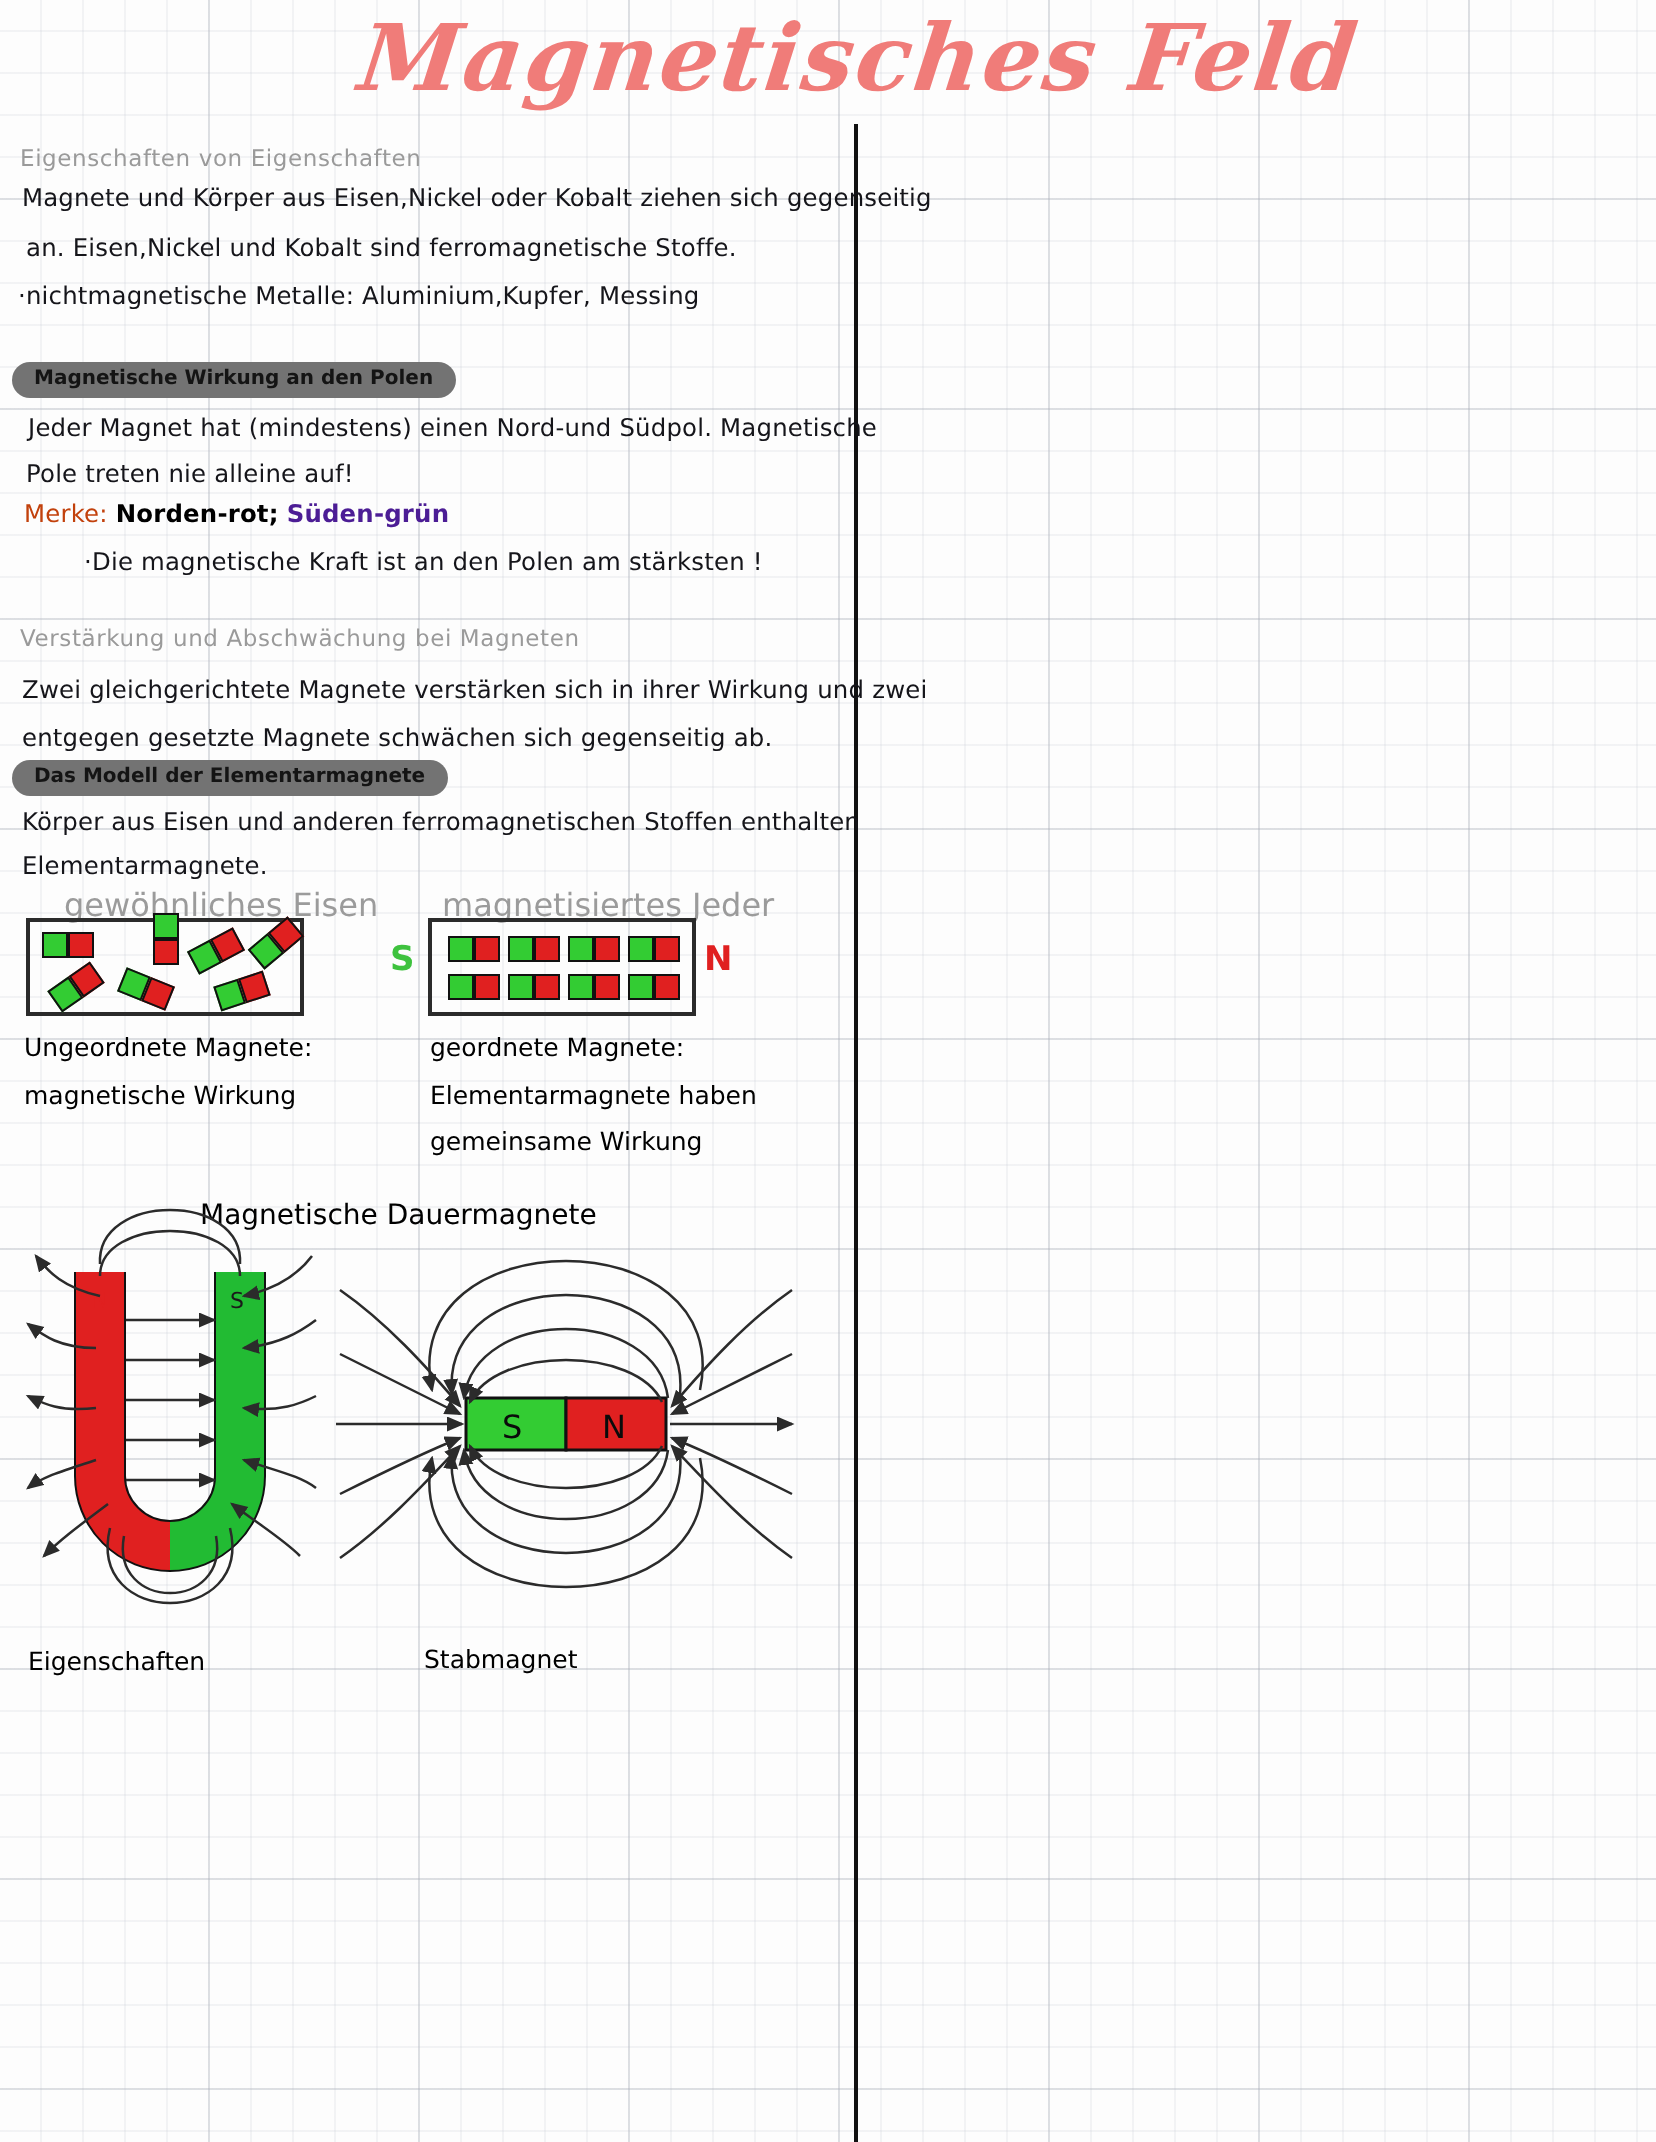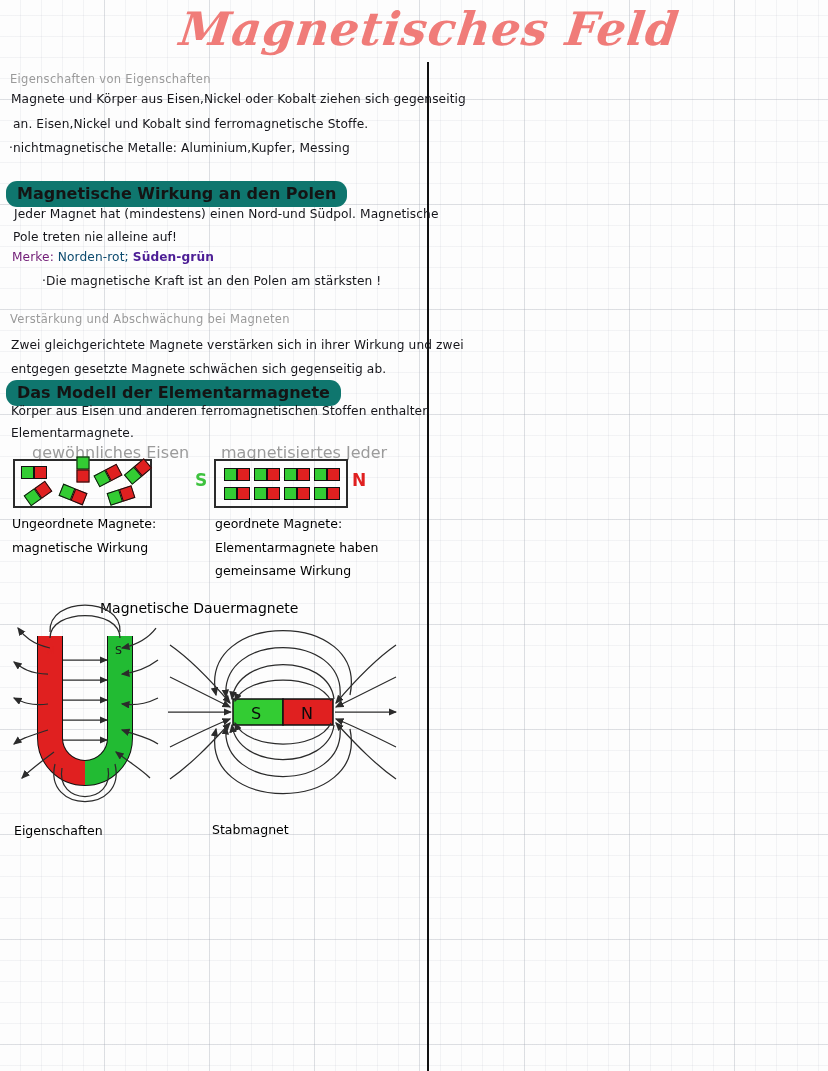--- a/index.html
+++ b/index.html
@@ -47,24 +47,24 @@
 
   
   .sec-head{
     position:absolute;
     font-family:"DejaVu Sans", sans-serif;
     font-size:11.5px;color:#9a9a9a;letter-spacing:.3px;
     white-space:nowrap;
   }
   .pill{
     position:absolute;
-    background:#0f766e;
+    background:#737373;
     border-radius:11px;
     padding:3px 11px 4px 11px;
-    font-size:16px;
+    font-size:10px;
     color:#141414;
     font-weight:600;
     white-space:nowrap;
     font-family:"DejaVu Sans", sans-serif;
   }
   .line{
     position:absolute;
     font-size:12.2px;
     color:#15151a;
     white-space:nowrap;
@@ -73,23 +73,23 @@
   }
   .cap{
     position:absolute;
     font-size:12.5px;color:#000000;white-space:nowrap;
     font-family:"DejaVu Sans", sans-serif;
   }
   .lbl-gray{
     position:absolute;font-size:16px;color:#9b9b9b;white-space:nowrap;
     font-family:"DejaVu Sans", sans-serif;
   }
-  .red{color:#0c4a6e;font-weight:400;}
+  .red{color:#000000;font-weight:700;}
   .green{color:#4c1d95;font-weight:700;}
-  .gray-t{color:#701a75;}
+  .gray-t{color:#c2410c;}
 
   
   .emag-box{position:absolute;border:2px solid #2b2b2b;background:transparent;}
   .emag{position:absolute;width:26px;height:13px;}
   .emag .g{position:absolute;left:0;top:0;width:13px;height:13px;background:#33cc33;border:1px solid #111;box-sizing:border-box;}
   .emag .r{position:absolute;left:13px;top:0;width:13px;height:13px;background:#e02020;border:1px solid #111;box-sizing:border-box;}
   .pole-S{position:absolute;color:#3ec23e;font-size:17px;font-weight:600;}
   .pole-N{position:absolute;color:#e02020;font-size:17px;font-weight:600;}
 
   svg{position:absolute;overflow:visible;}

